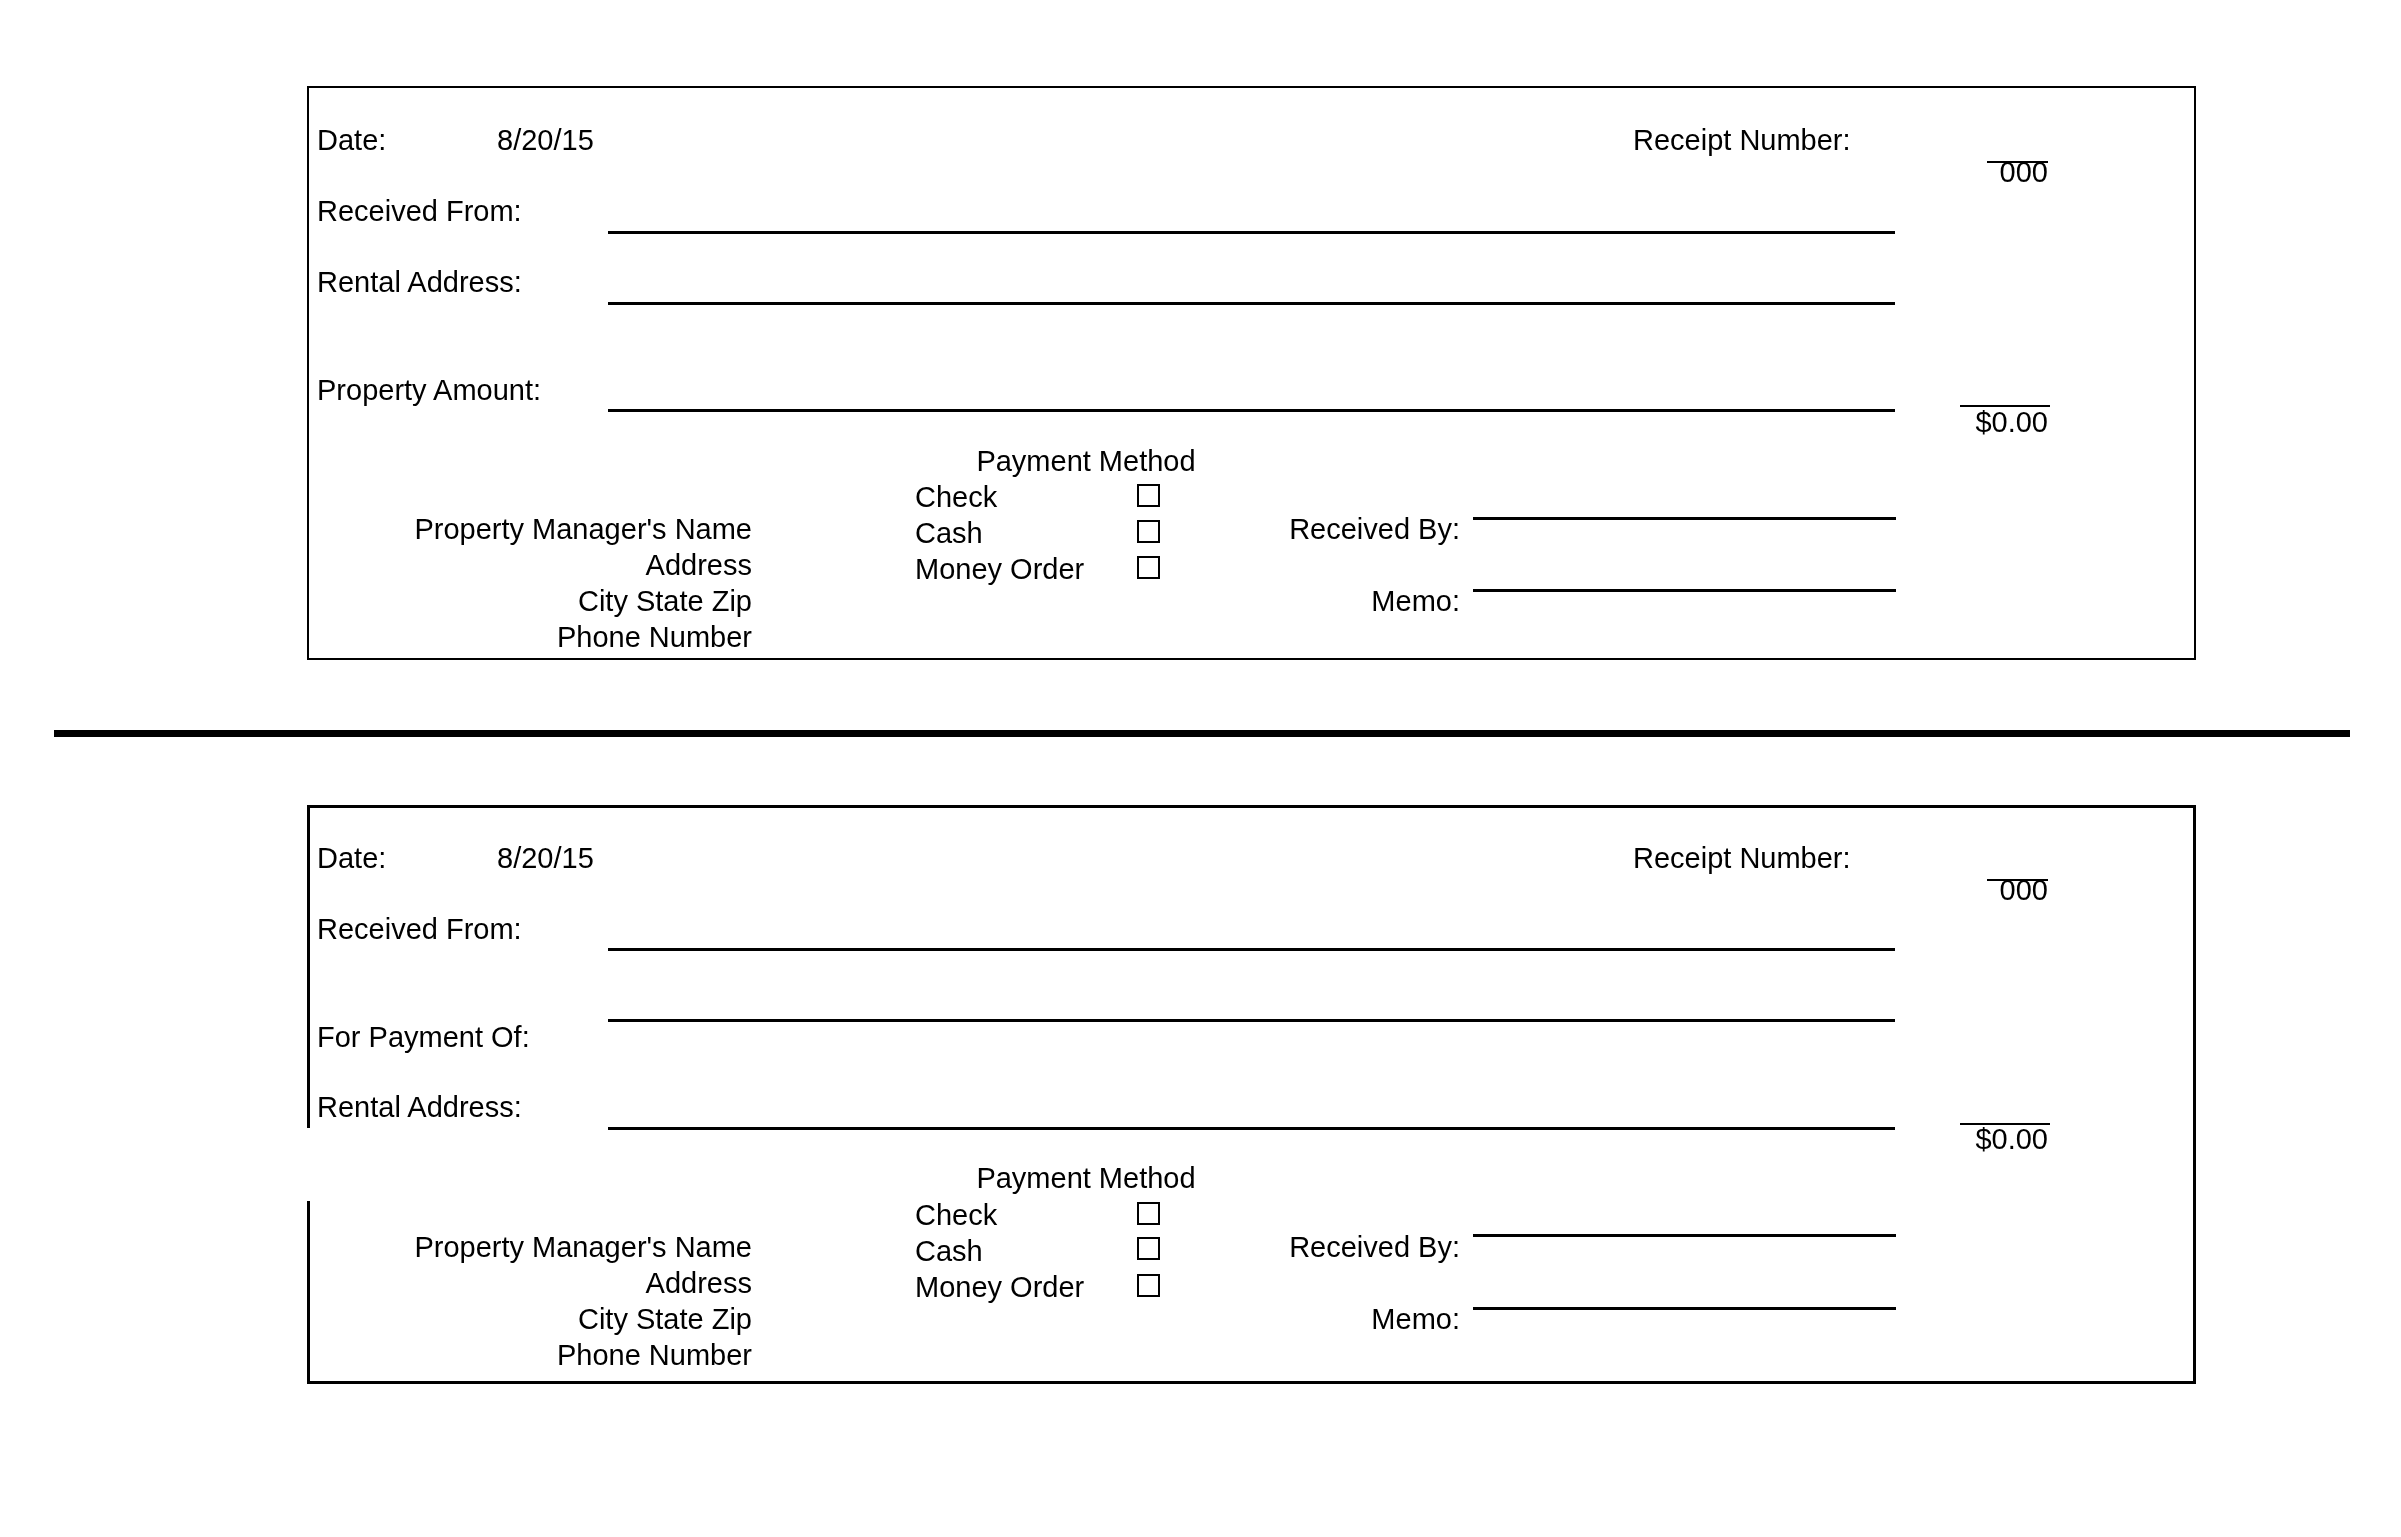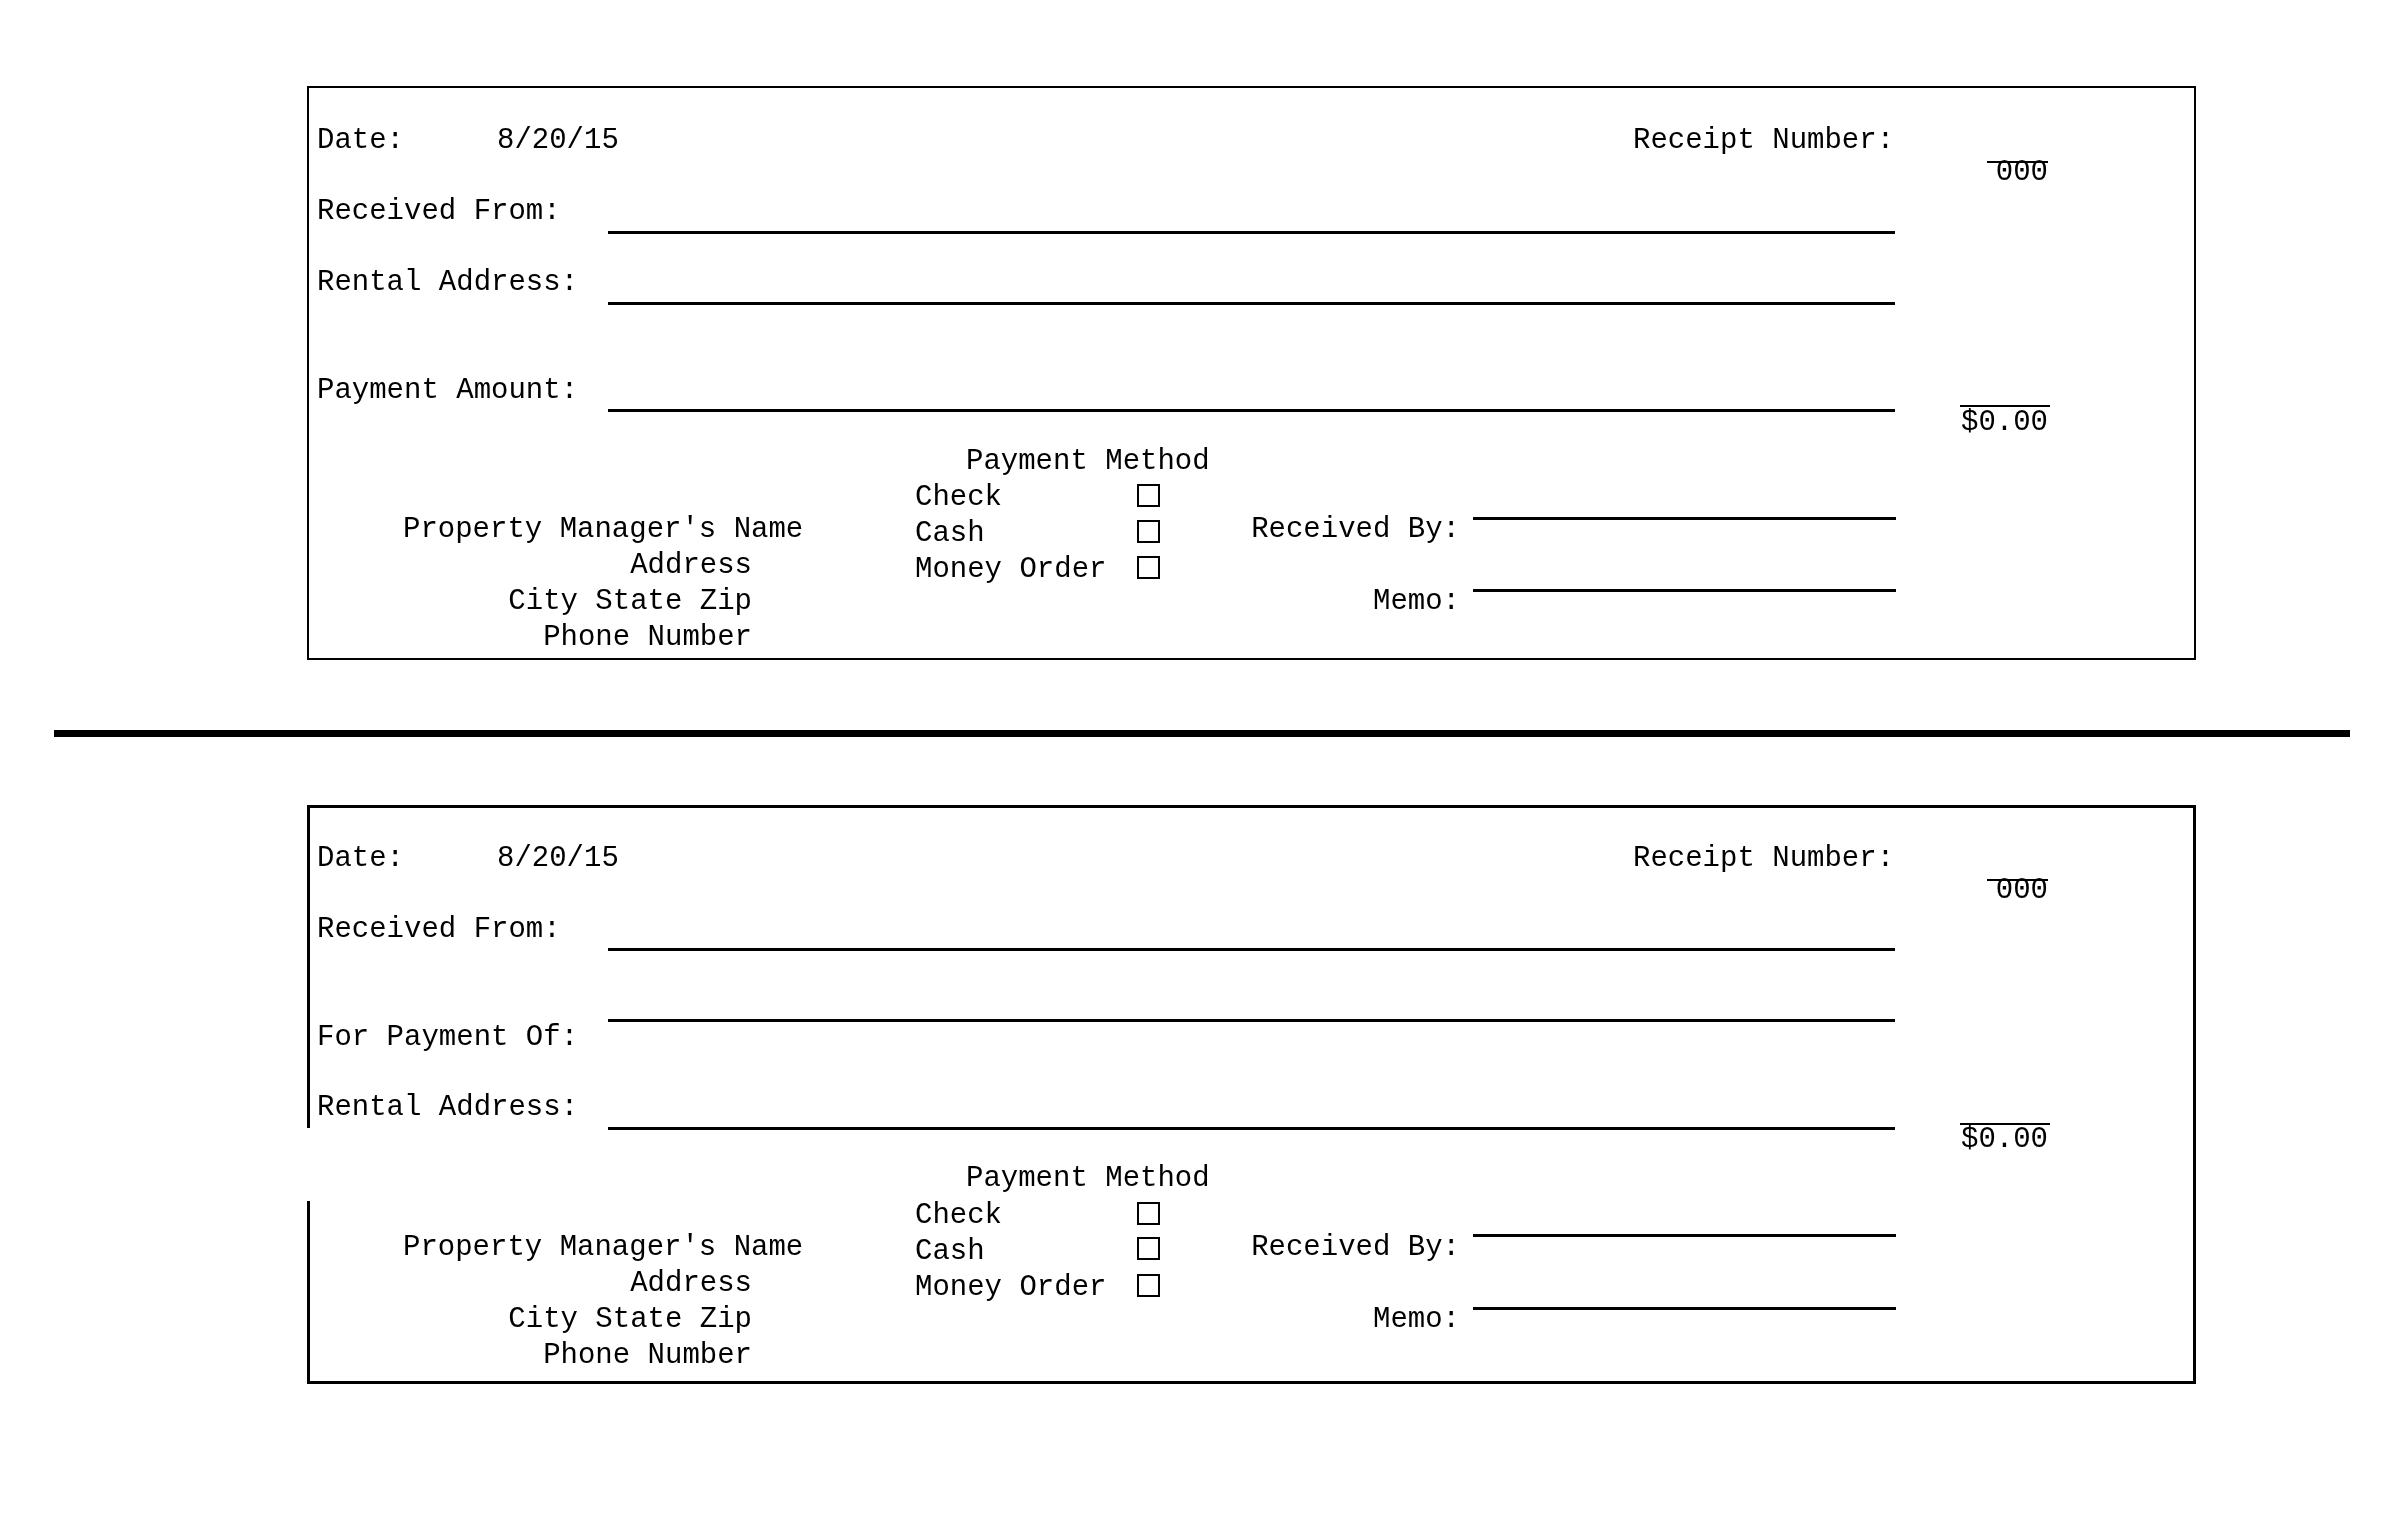--- a/index.html
+++ b/index.html
@@ -1,18 +1,18 @@
 <!DOCTYPE html>
 <html><head>
 <meta charset="utf-8">
 <style>
   html,body{margin:0;padding:0;background:#ffffff;}
   .canvas{
     position:relative;width:2402px;height:1537px;background:#ffffff;
-    font-family:Liberation Mono, monospace;
+    font-family:Liberation Sans, sans-serif;
     font-size:29px;color:#000;overflow:hidden;
   }
   .t{position:absolute;line-height:35px;white-space:nowrap;}
   .right{text-align:right;margin-top:32px;}
   .center{text-align:center;}
   .ln{position:absolute;background:#000;height:2.9px;}
   .uln{position:absolute;background:#000;height:1.9px;}
   .seg{position:absolute;background:#000;}
   .cb{position:absolute;width:19px;height:19px;border:2.9px solid #000;background:#fff;}
 
@@ -99,21 +99,21 @@
     <div class="t r1-rnl">Receipt Number:</div>
     <div class="t right r1-rnv">000</div>
     <div class="uln r1-rnu"></div>
 
     <div class="t r1-rfl">Received From:</div>
     <div class="ln r1-rf-line"></div>
 
     <div class="t r1-ral">Rental Address:</div>
     <div class="ln r1-ra-line"></div>
 
-    <div class="t r1-pal">Payment Amount:</div>
+    <div class="t r1-pal">Property Amount:</div>
     <div class="ln r1-pa-line"></div>
     <div class="t right r1-amt">$0.00</div>
     <div class="uln r1-amtu"></div>
 
     <div class="t center r1-pmt">Payment Method</div>
 
     <div class="t right r1-m1">Property Manager's Name</div>
     <div class="t right r1-m2">Address</div>
     <div class="t right r1-m3">City State Zip</div>
     <div class="t right r1-m4">Phone Number</div>

